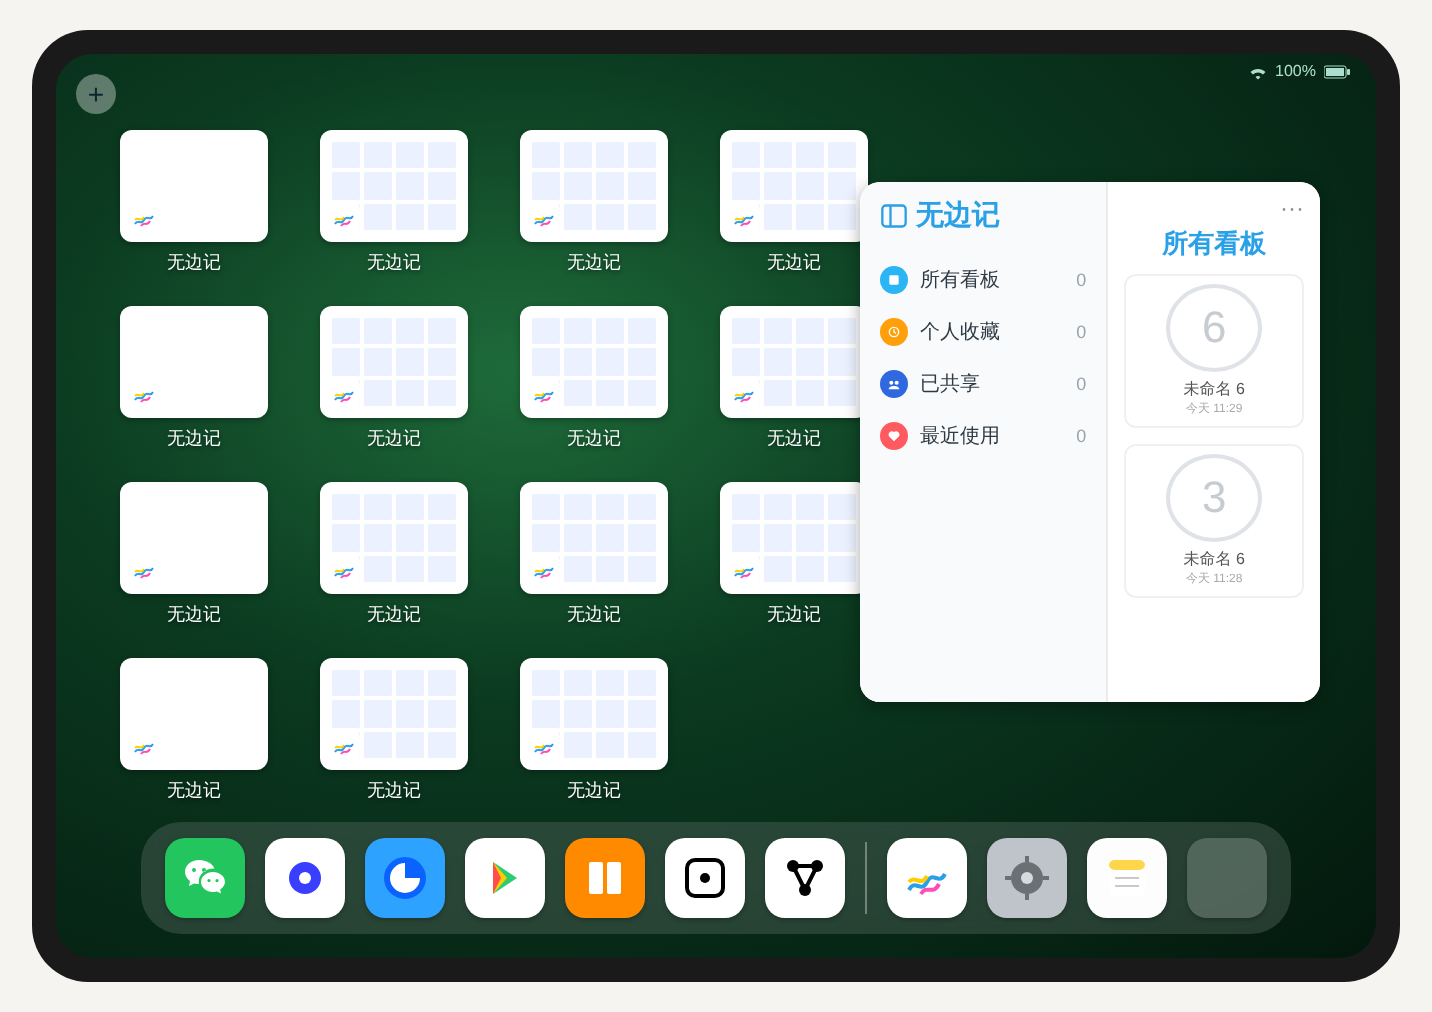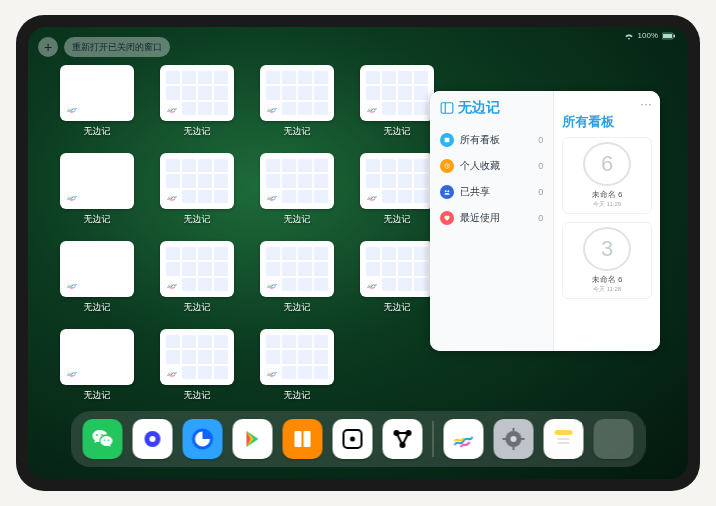--- a/index.html
+++ b/index.html
@@ -20,20 +20,21 @@
     padding: 12px;
     position: relative;
   }
   .screen {
     width: 100%;
     height: 100%;
     border-radius: 18px;
     background: radial-gradient(ellipse at 35% 35%, #1e6b3a 0%, #0b3a20 40%, #03180d 100%);
     position: relative;
     overflow: hidden;
+    text-align: center;
   }
 
   
   .status-bar {
     position: absolute;
     top: 4px;
     right: 12px;
     display: flex;
     align-items: center;
     gap: 4px;
@@ -196,21 +197,20 @@
       <span>100%</span>
       <svg width="14" height="8" viewBox="0 0 28 14">
           <rect x="0" y="1" width="22" height="12" rx="2" fill="none" stroke="#cfe"></rect>
           <rect x="2" y="3" width="18" height="8" fill="#cfe"></rect>
           <rect x="23" y="4" width="3" height="6" rx="1" fill="#cfe"></rect>
         </svg>
     </div>
 
     <div class="top-left">
       <div class="plus-btn">+</div>
-      <div class="reopen-pill">重新打开已关闭的窗口</div>
     </div>
 
     <div class="windows">
         <div class="win-tile">
           <div class="thumb blank">
             <div class="app-icon">
               <svg viewBox="0 0 24 24">
                 <path d="M3 18c3-6 6 2 9-4s6 2 9-4" fill="none" stroke="#2aa0e6" stroke-width="2"></path>
                 <path d="M3 14c3-4 6 3 9-3" fill="none" stroke="#ffcc00" stroke-width="2"></path>
                 <path d="M9 20c3-5 6 1 9-5" fill="none" stroke="#ff4db8" stroke-width="2"></path>

